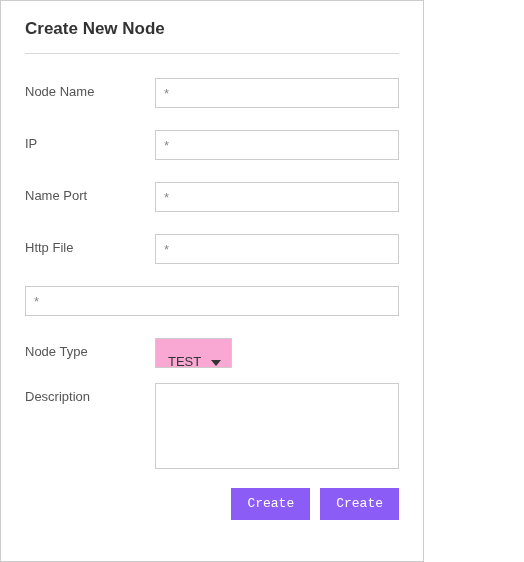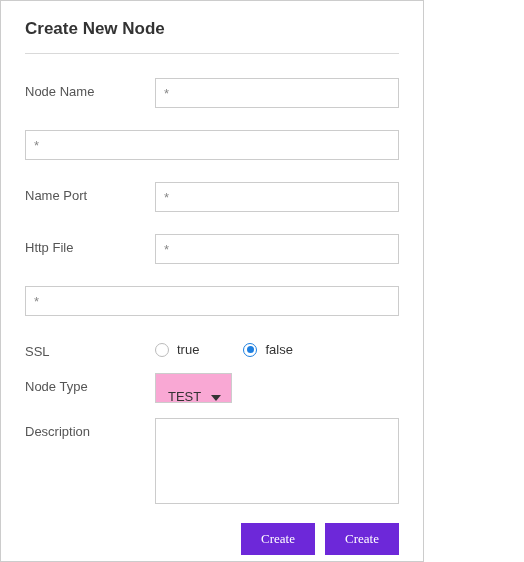--- a/index.html
+++ b/index.html
@@ -122,24 +122,24 @@
   .buttons {
     display: flex;
     justify-content: flex-end;
     gap: 10px;
     margin-top: 6px;
   }
   .btn {
     min-width: 74px;
     height: 32px;
     border: none;
-    background: #6d28d9;
+    background: #8b5cf6;
     color: #fff;
     font-size: 13px;
-    font-family: Liberation Serif, serif;
+    font-family: Liberation Mono, monospace;
     cursor: pointer;
     padding: 0 16px;
   }
 </style>
 </head>
 <body>
 
 <div class="dialog">
 
   <div class="title">Create New Node</div>
@@ -148,20 +148,21 @@
   <div class="form">
 
     <div class="row">
       <div class="lbl">Node Name</div>
       <div class="ctrl">
         <input class="text" type="text" placeholder="*" style="">
       </div>
     </div>
 
     <div class="row">
+      <div class="lbl">IP</div>
       <div class="ctrl">
         <input class="text" type="text" placeholder="*" style="">
       </div>
     </div>
 
     <div class="row">
       <div class="lbl">Name Port</div>
       <div class="ctrl">
         <input class="text" type="text" placeholder="*" style="">
       </div>
@@ -173,39 +174,20 @@
         <input class="text" type="text" placeholder="*" style="">
       </div>
     </div>
 
     <div class="row">
       <div class="ctrl">
         <input class="text" type="text" placeholder="*" style="">
       </div>
     </div>
 
-    <div class="row tight">
-      <div class="lbl">SSL</div>
-      <div class="ctrl">
-        <div class="radios">
-          <span class="radio">
-            <span class="circle">
-                <span class="dot"></span>
-              </span>
-            <span>true</span>
-          </span>
-          <span class="radio checked">
-            <span class="circle">
-                <span class="dot"></span>
-              </span>
-            <span>false</span>
-          </span>
-        </div>
-      </div>
-    </div>
 
     <div class="row tight">
       <div class="lbl">Node Type</div>
       <div class="ctrl">
         <span class="select">
           <span>TEST</span>
           <span class="caret">
             <svg width="10" height="6" viewBox="0 0 10 6">
                 <path d="M0 0 L5 6 L10 0 Z" fill="#333"></path>
               </svg>

